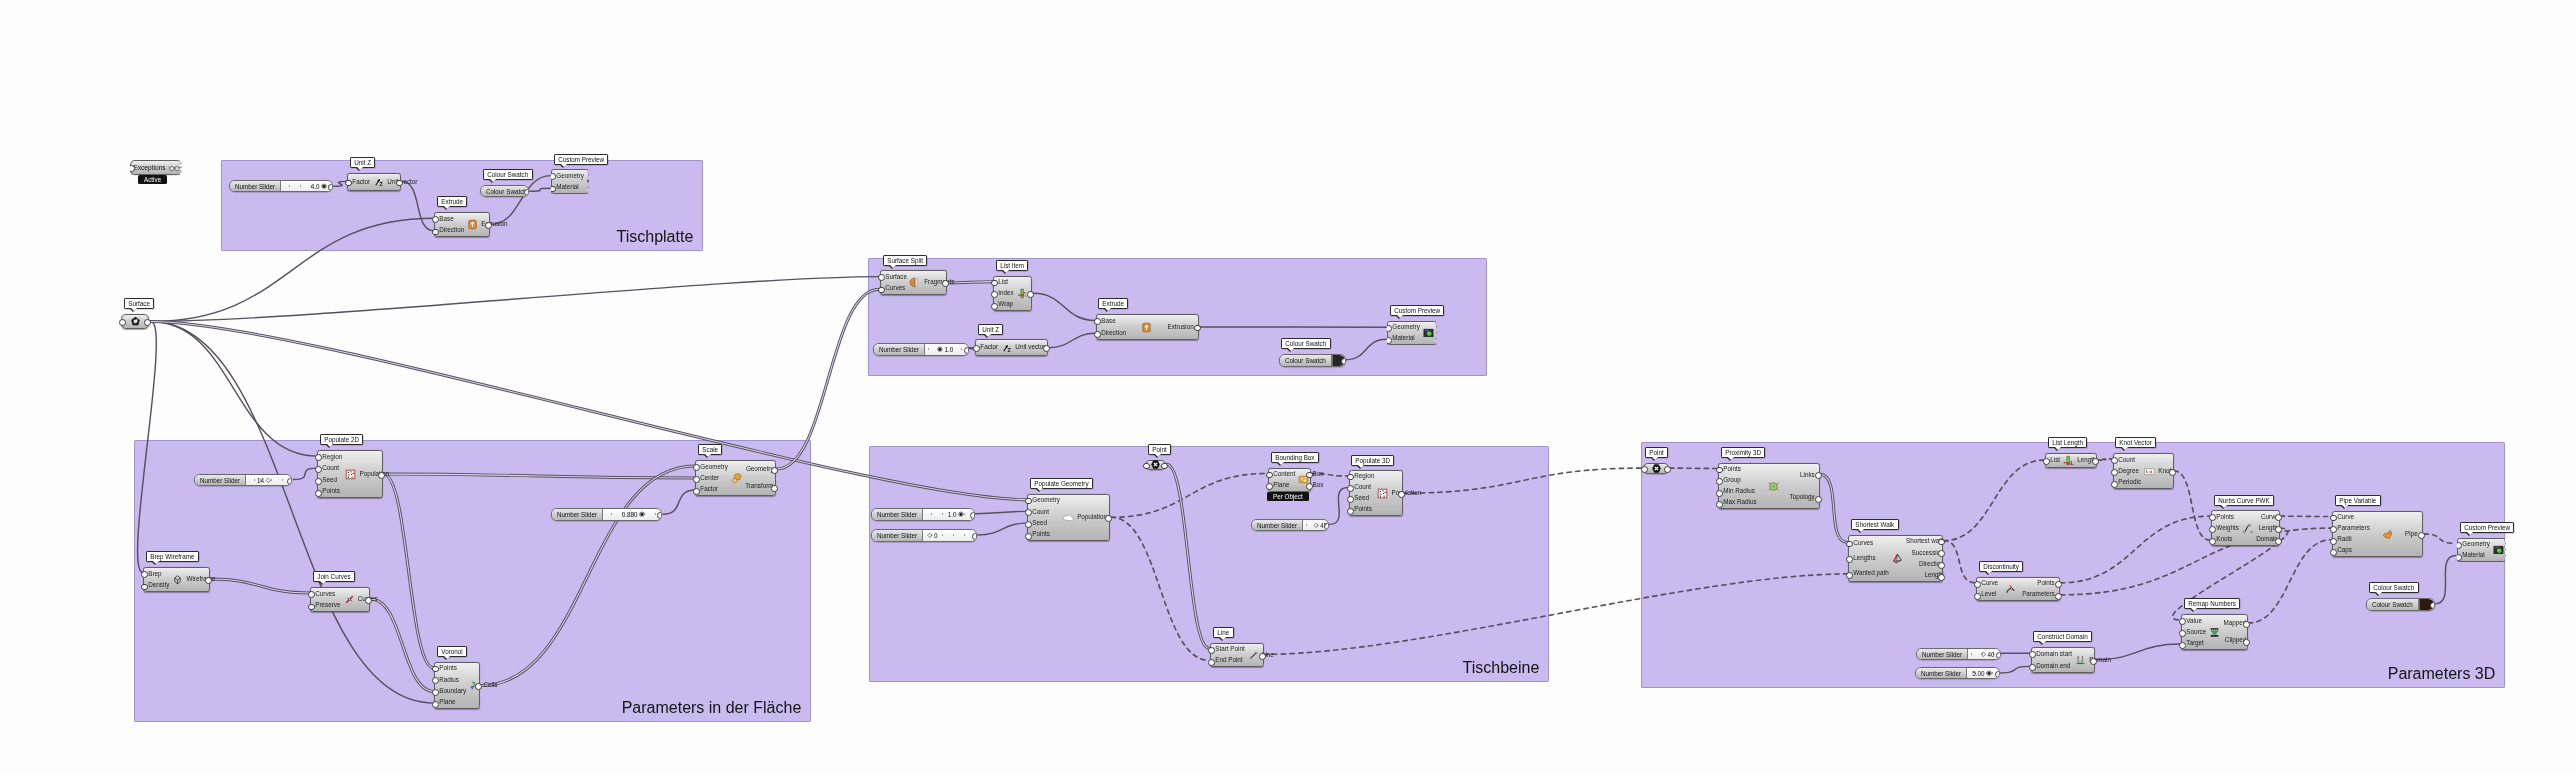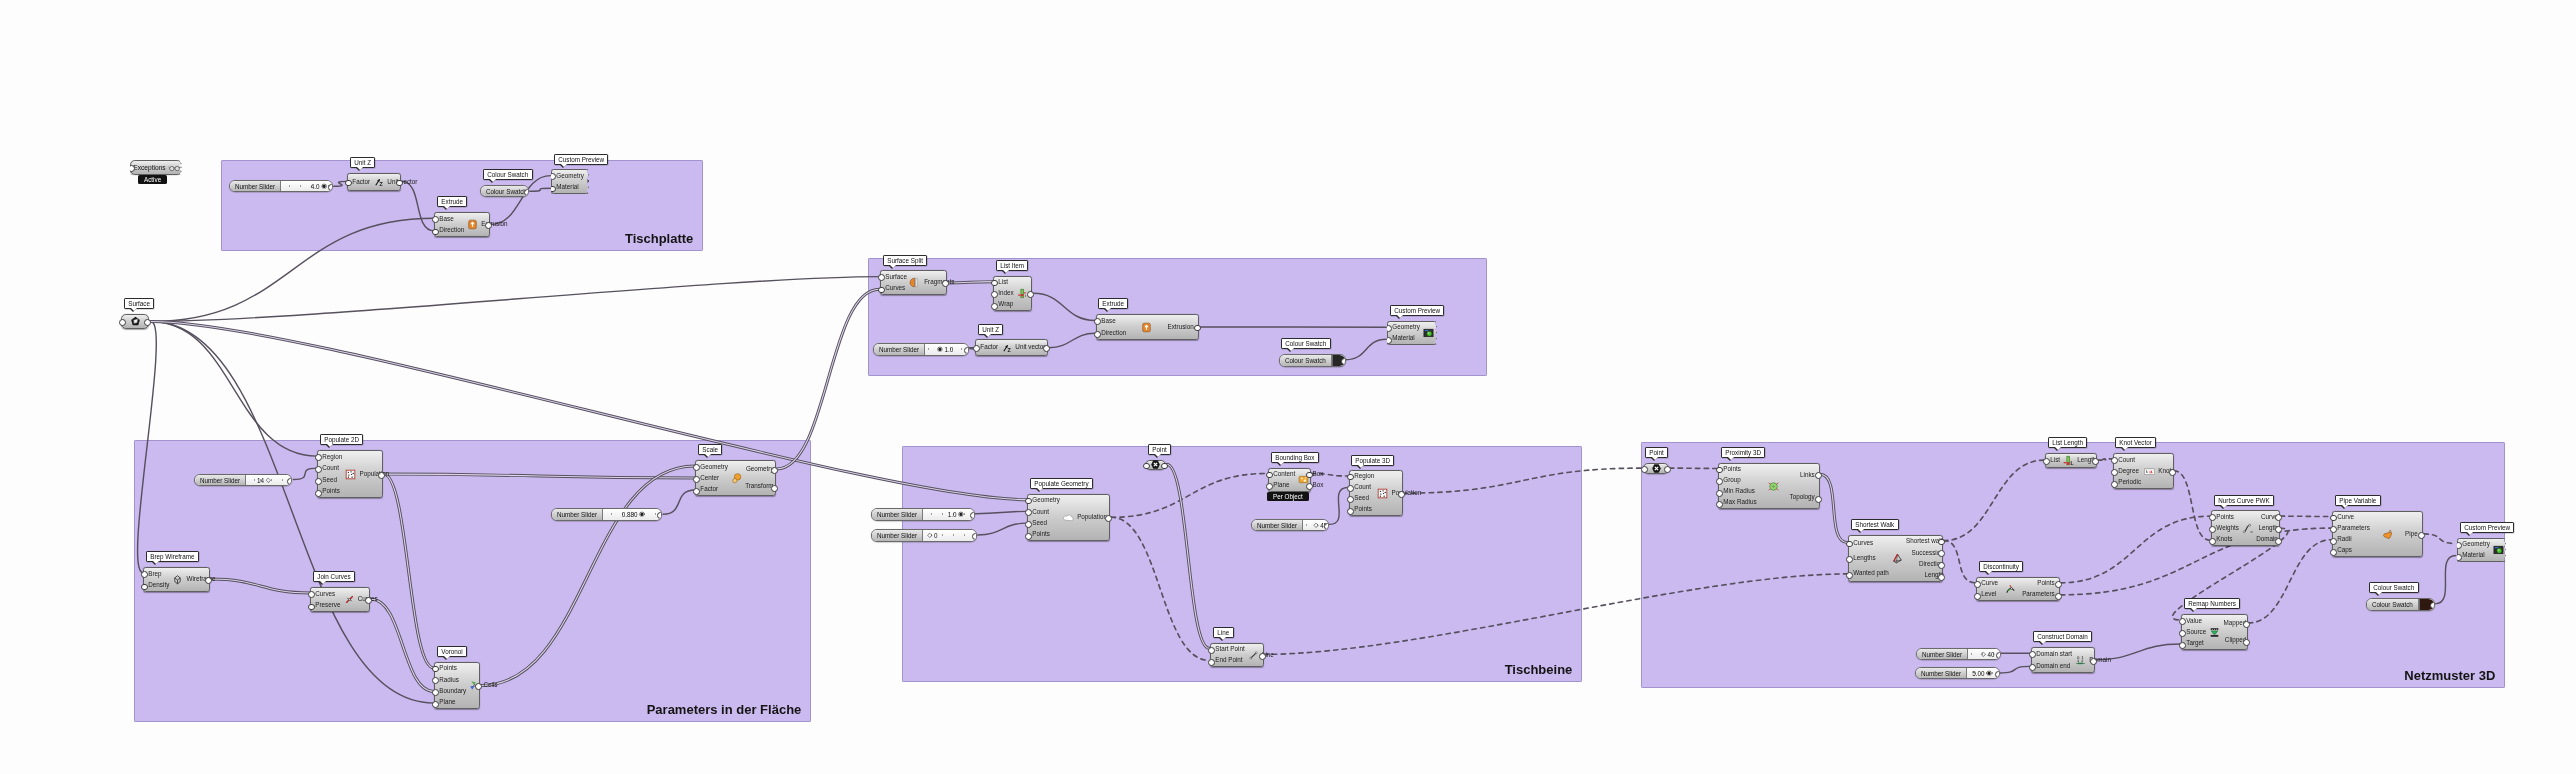--- a/index.html
+++ b/index.html
@@ -1,20 +1,20 @@
 <!DOCTYPE html>
 <html style="font-size:8.7px"><head>
 <meta charset="utf-8">
 <style>
   html,body{margin:0;padding:0;background:#ffffff;}
   .canvas{position:relative;width:2576px;height:774px;background:#fdfdfd;
           font-family:"Liberation Sans",sans-serif;overflow:hidden;}
   #wires{position:absolute;left:0;top:0;z-index:2;}
   .group{position:absolute;background:#cbbaef;border:0.5px solid #a193ce;border-radius:1.1px;z-index:1;}
-  .group-label{position:absolute;right:8.7px;bottom:4.4px;font-size:13px;font-weight:700;color:#141414;}
+  .group-label{position:absolute;right:8.7px;bottom:4.4px;font-size:16px;font-weight:400;color:#141414;}
   .node{position:absolute;background:linear-gradient(180deg,#efefef 0%,#cfcfcf 45%,#b3b3b3 100%);
         border:0.5px solid #5f5f5f;border-radius:2.7px;box-shadow:0 0.5px 1.1px rgba(0,0,0,.35);
         display:flex;align-items:stretch;z-index:3;box-sizing:border-box;}
   .cols{display:flex;flex:1;align-items:center;justify-content:space-between;gap:1.6px;padding:0 3.8px;}
   .col{display:flex;flex-direction:column;justify-content:space-around;height:100%;}
   .plabel{font-size:6.3px;color:#1c1c1c;line-height:1;padding:0.5px 0.5px;white-space:nowrap;}
   .col.out .plabel{text-align:right;}
   .icon{display:flex;align-items:center;justify-content:center;}
   .port{position:absolute;width:4.9px;height:4.9px;background:#fff;border:0.9px solid #3c3c3c;border-radius:50%;z-index:4;}
   .callout{position:absolute;background:#fff;border:0.5px solid #2b2b2b;border-radius:1.1px;font-size:6.3px;
@@ -41,25 +41,25 @@
 
 <div class="canvas" id="cv">
   <div id="groups-layer">
       <div class="group" style="left: 221px; top: 160px; width: 480px; height: 89px;">
         <div class="group-label">Tischplatte</div>
       </div>
       <div class="group" style="left: 868px; top: 258px; width: 617px; height: 116px;"></div>
       <div class="group" style="left: 134px; top: 440px; width: 675px; height: 280px;">
         <div class="group-label">Parameters in der Fläche</div>
       </div>
-      <div class="group" style="left: 902px; top: 446px; width: 678px; height: 234px;">
+      <div class="group" style="left: 869px; top: 446px; width: 678px; height: 234px;">
         <div class="group-label">Tischbeine</div>
       </div>
       <div class="group" style="left: 1641px; top: 442px; width: 862px; height: 244px;">
-        <div class="group-label">Netzmuster 3D</div>
+        <div class="group-label">Parameters 3D</div>
       </div>
     </div>
   <svg id="wires" width="2576" height="774" viewBox="0 0 4714 1417">
       <path d="M275,588.5 C534.5,588.5 534.5,399.5 794,399.5" fill="none" stroke="#57505e" stroke-width="2.6" stroke-linecap="round"></path>
       <path d="M275,588.5 C555,588.5 1329,506.5 1609,506.5" fill="none" stroke="#57505e" stroke-width="2.6" stroke-linecap="round"></path>
       <path d="M275,588.5 C427,588.5 427,835 579,835" fill="none" stroke="#57505e" stroke-width="2.6" stroke-linecap="round"></path>
       <path d="M275,588.5 C315,588.5 221,1048.5 261,1048.5" fill="none" stroke="#57505e" stroke-width="2.6" stroke-linecap="round"></path>
       <path d="M275,588.5 C534,588.5 534,1287.25 793,1287.25" fill="none" stroke="#57505e" stroke-width="2.6" stroke-linecap="round"></path>
       <path d="M275,588.5 C555,588.5 1599,914.75 1879,914.75" fill="none" stroke="#57505e" stroke-width="5.5" stroke-linecap="round"></path>
       <path d="M275,588.5 C555,588.5 1599,914.75 1879,914.75" fill="none" stroke="#d9d2ea" stroke-width="2" stroke-linecap="round"></path>

